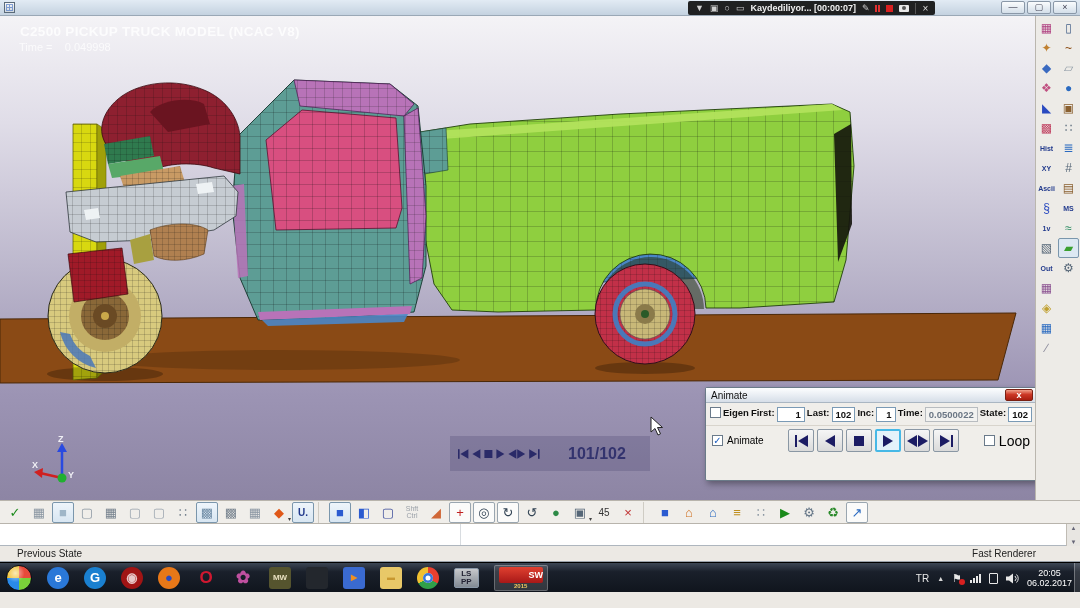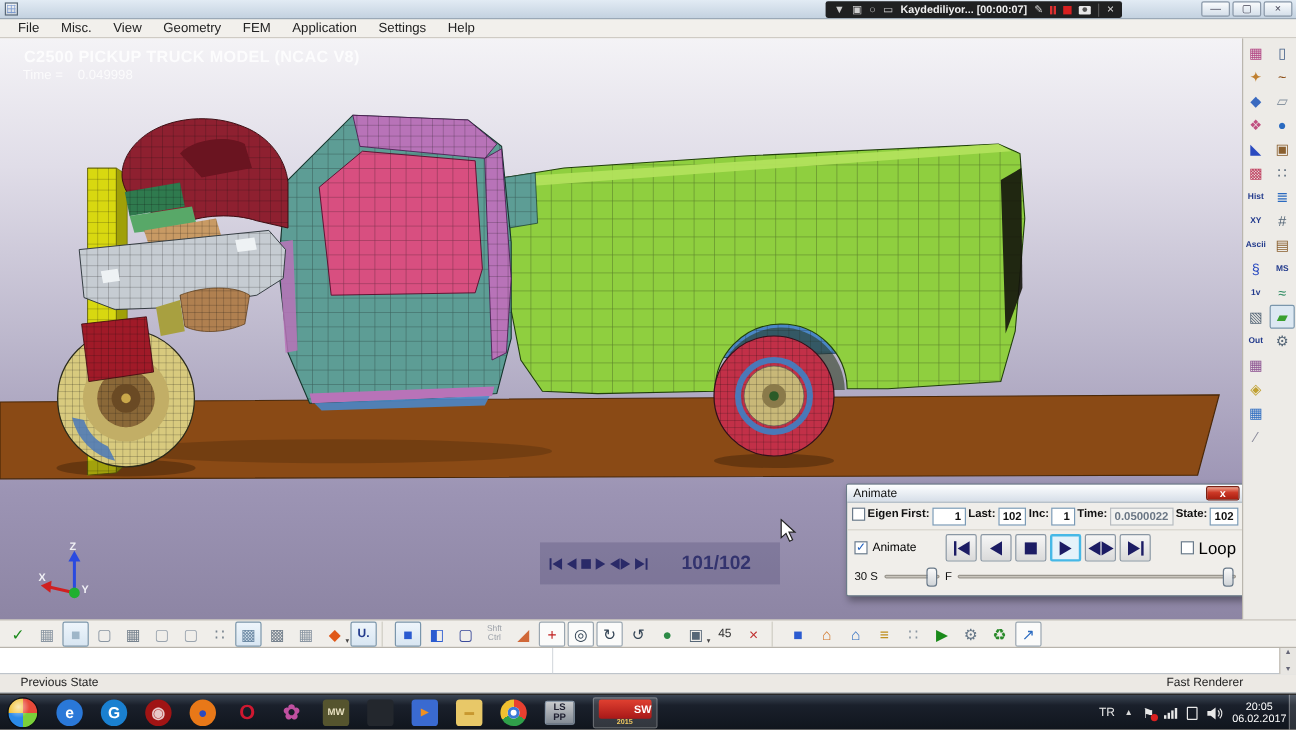--- a/index.html
+++ b/index.html
@@ -168,30 +168,20 @@
       <span class="rec-cam"></span>
       <span class="rec-x">×</span>
     </div>
     <div class="win-btns">
       <div class="win-btn">—</div>
       <div class="win-btn">▢</div>
       <div class="win-btn">×</div>
     </div>
   </div>
 
-  <div class="menubar" id="menubar">
-      <div class="menu-item">File</div>
-      <div class="menu-item">Misc.</div>
-      <div class="menu-item">View</div>
-      <div class="menu-item">Geometry</div>
-      <div class="menu-item">FEM</div>
-      <div class="menu-item">Application</div>
-      <div class="menu-item">Settings</div>
-      <div class="menu-item">Help</div>
-    </div>
 
   <div class="main">
     <div class="viewport">
 
       <svg class="scene" width="1035" height="484" viewBox="0 0 1035 484">
         <defs>
           <pattern id="g6" width="6" height="6" patternUnits="userSpaceOnUse">
               <path d="M6 0H0V6" fill="none" stroke="rgba(10,10,10,.45)" stroke-width=".7"></path>
             </pattern>
           <pattern id="g8" width="9" height="9" patternUnits="userSpaceOnUse">
@@ -414,30 +404,20 @@
             <div class="navbtn">
               <span class="nav-ico">
                 <i class="tri-r"></i>
                 <i class="barg"></i>
               </span>
             </div>
           </div>
         <span class="cb"></span>
         <span style="font-size:14px;">Loop</span>
       </div>
-      <div class="dlg-row3">
-        <span>30 S</span>
-        <div class="slider" style="width:46px;">
-            <div class="thumb" style="left:34px;"></div>
-          </div>
-        <span>F</span>
-        <div class="slider" style="flex:1;">
-            <div class="thumb" style="right:1px;"></div>
-          </div>
-      </div>
     </div>
 
     <div class="right-toolbar" id="right-toolbar">
         <div class="rt-ico">
           <span style="color: rgb(176, 64, 128);">▦</span>
         </div>
         <div class="rt-ico">
           <span style="color: rgb(68, 96, 136);">▯</span>
         </div>
         <div class="rt-ico">

